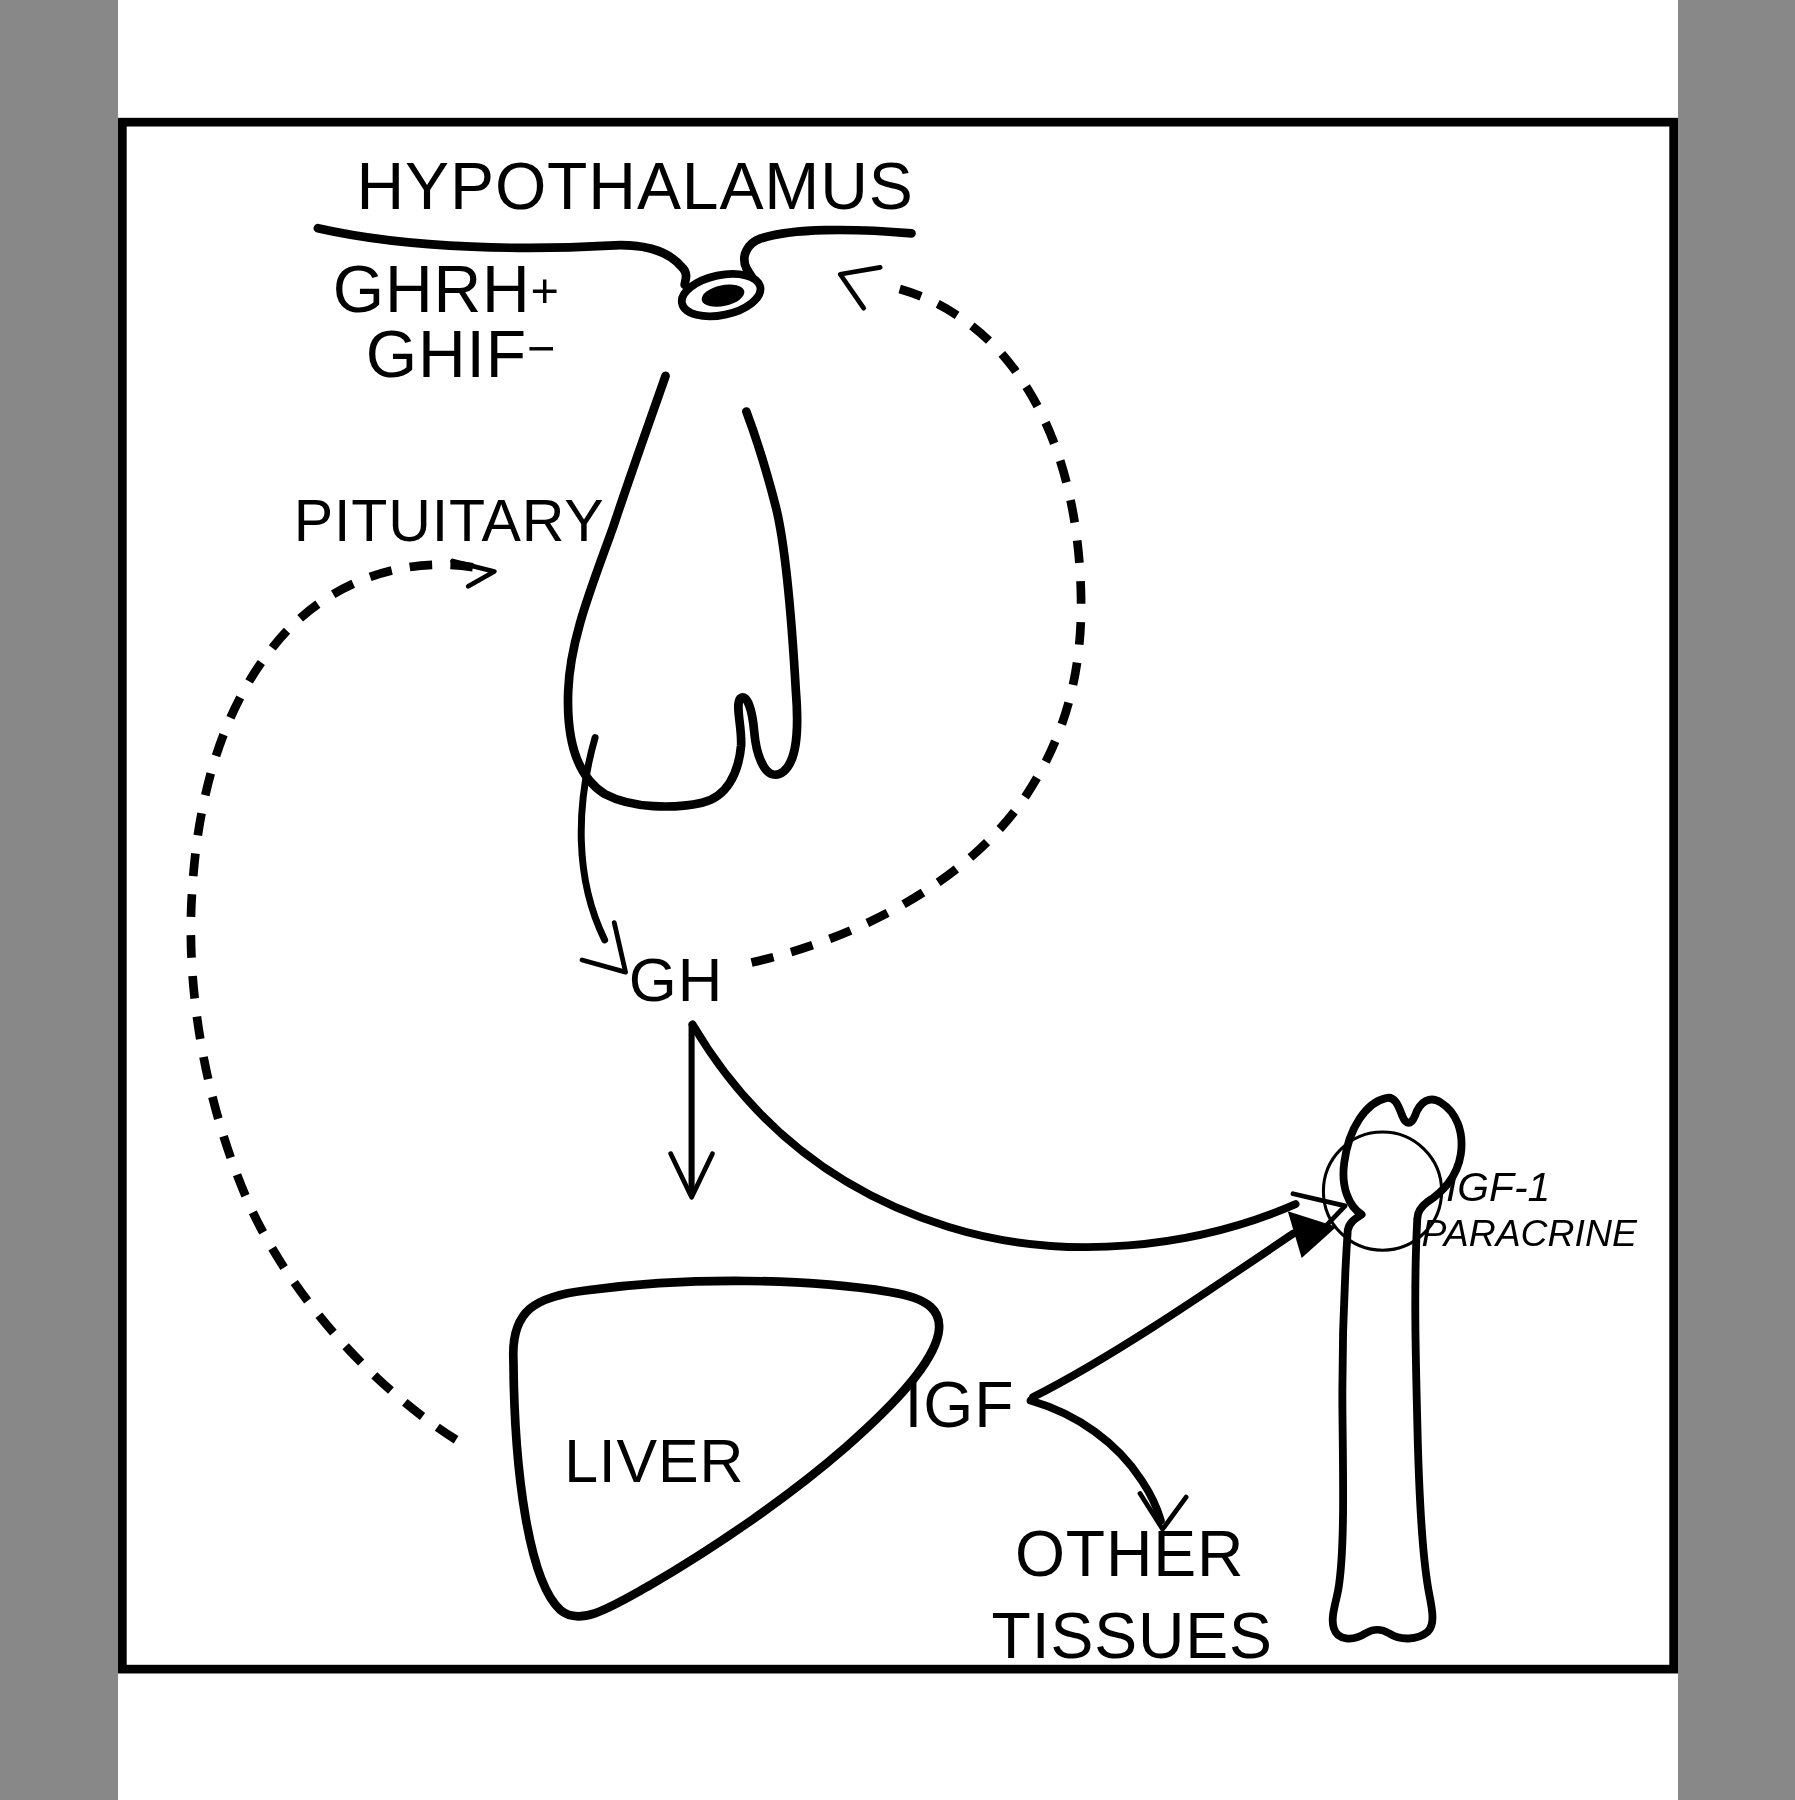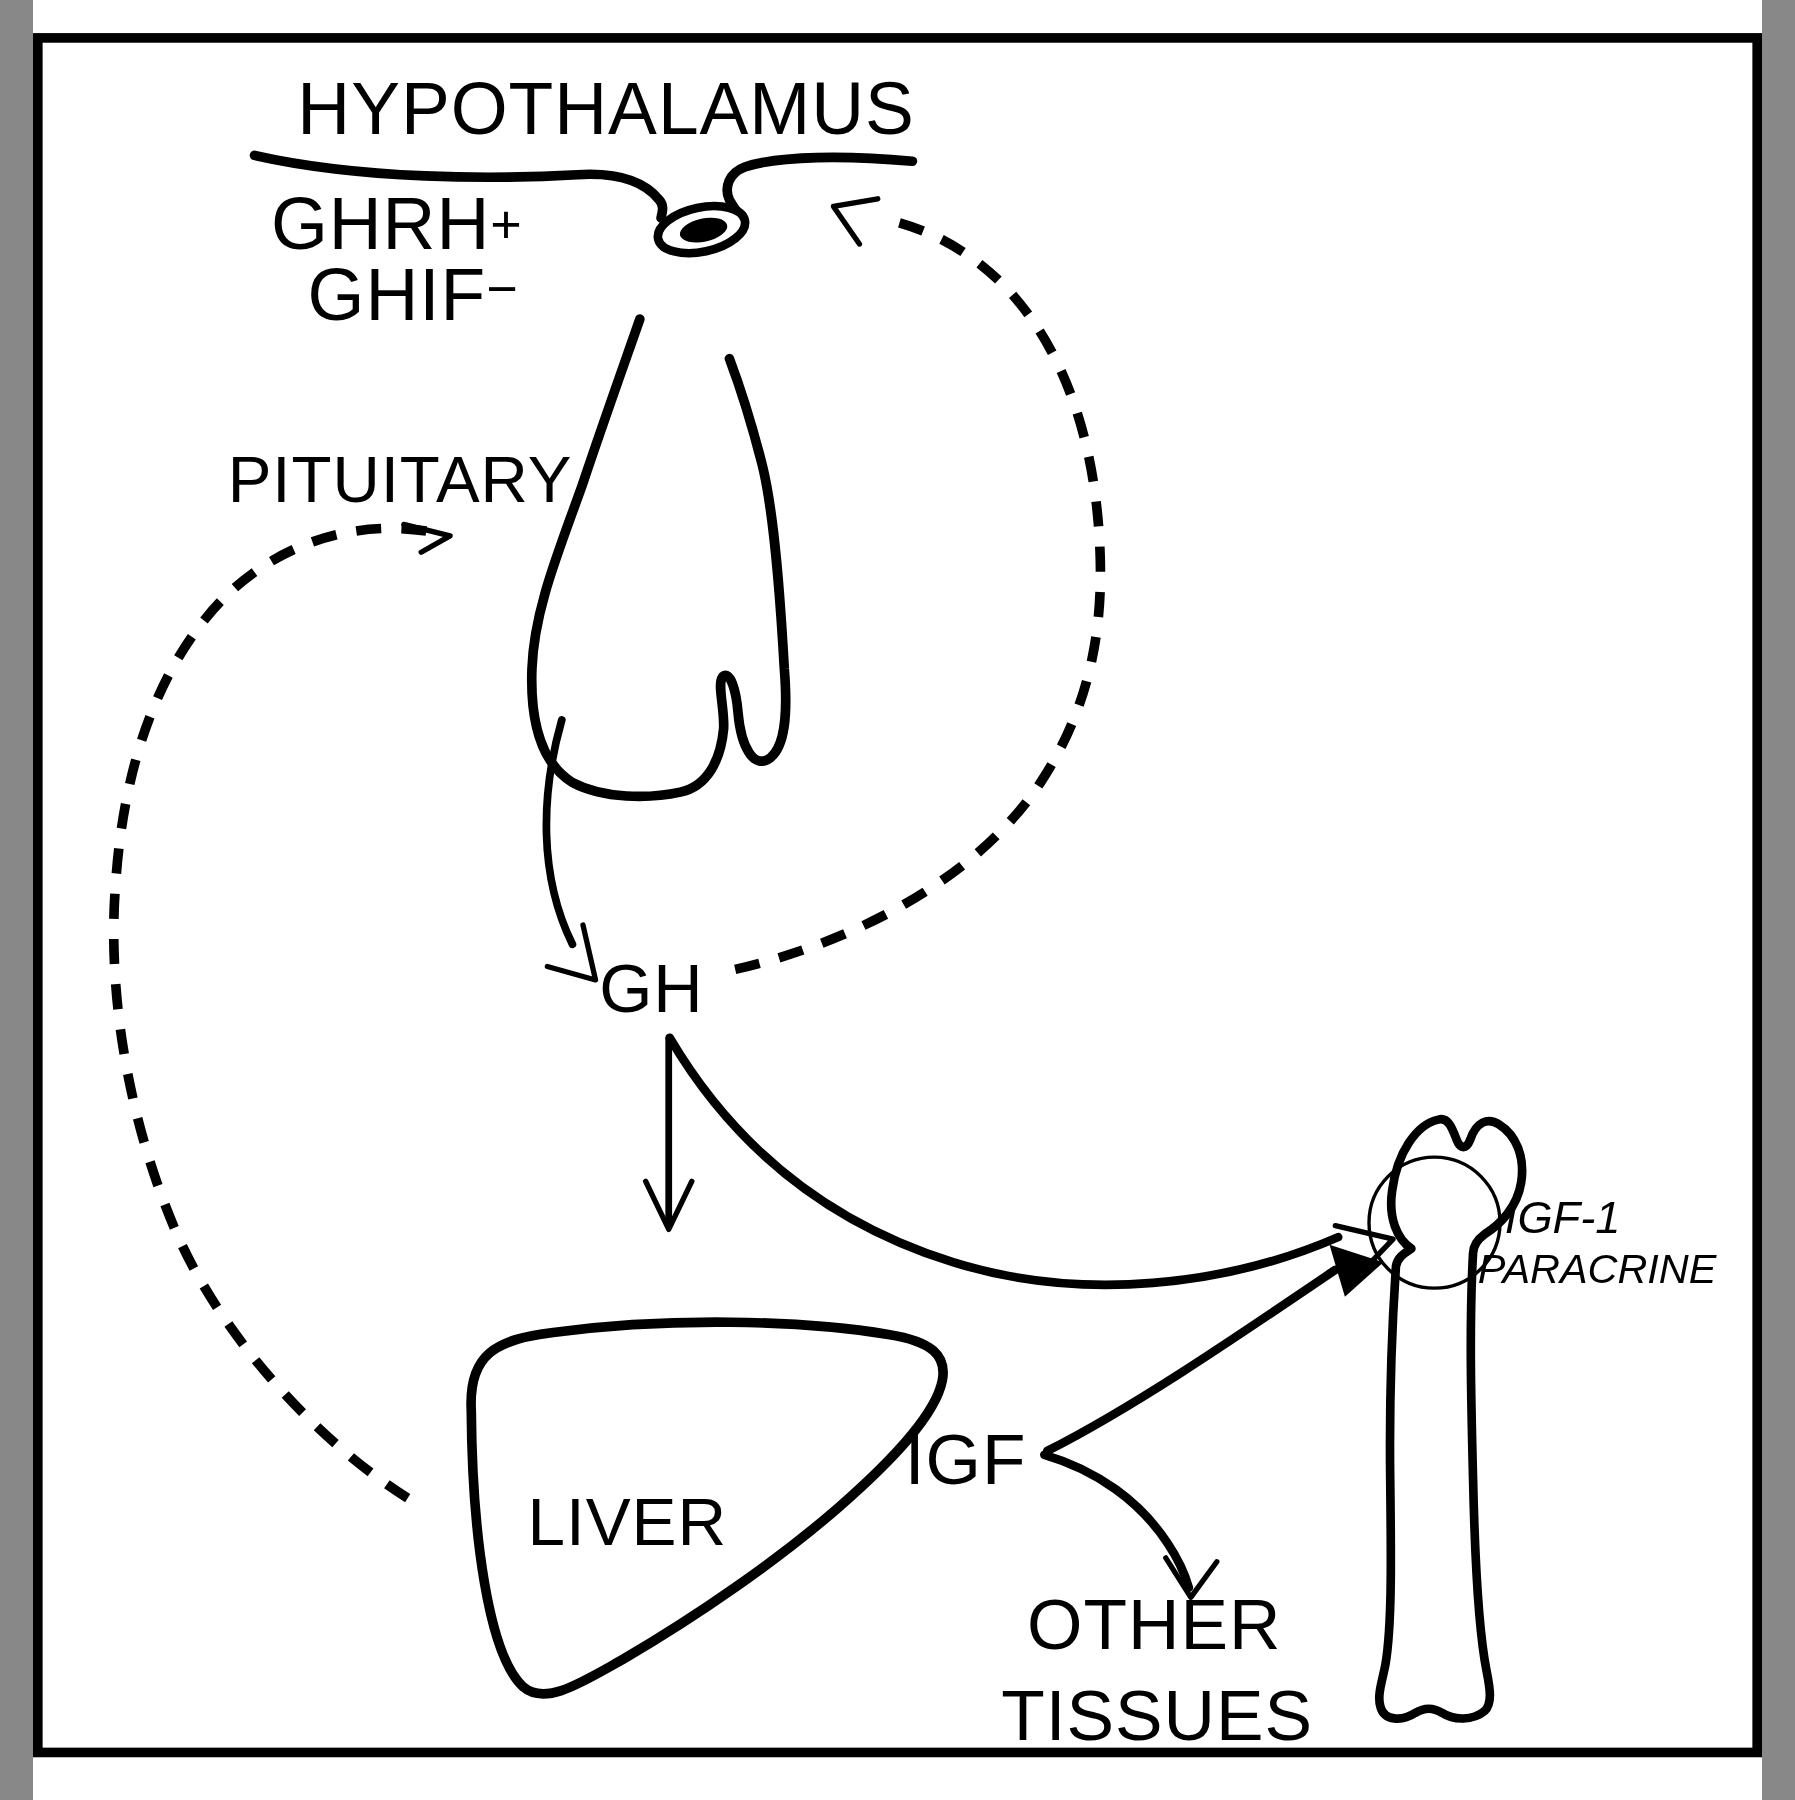--- a/index.html
+++ b/index.html
@@ -1,18 +1,18 @@
 <!DOCTYPE html>
 <html style="--ink: #000000; --bg: #ffffff;"><head>
 <meta charset="utf-8">
 <style>
   :root { --ink:#000000; --bg:#ffffff; }
   html,body { margin:0; padding:0; background:#888; }
   .stage {
-    width:1729px; height:1800px; margin:0 auto; background:var(--bg);
+    width:1560px; height:1800px; margin:0 auto; background:var(--bg);
     font-family:"Liberation Sans", sans-serif;
   }
   svg { display:block; width:100%; height:100%; }
   .lbl  { fill:var(--ink); font-family:"Liberation Sans", sans-serif; letter-spacing:1px; }
   .ital { font-style:italic; letter-spacing:0; }
   .ln   { stroke:var(--ink); fill:none; stroke-linecap:round; stroke-linejoin:round; }
   .organ{ stroke-width:10; }
   .dash { stroke-width:10; stroke-dasharray:26 21; stroke-linecap:butt; }
   .arrow{ stroke-width:8; }
   .thin { stroke-width:5.5; }

